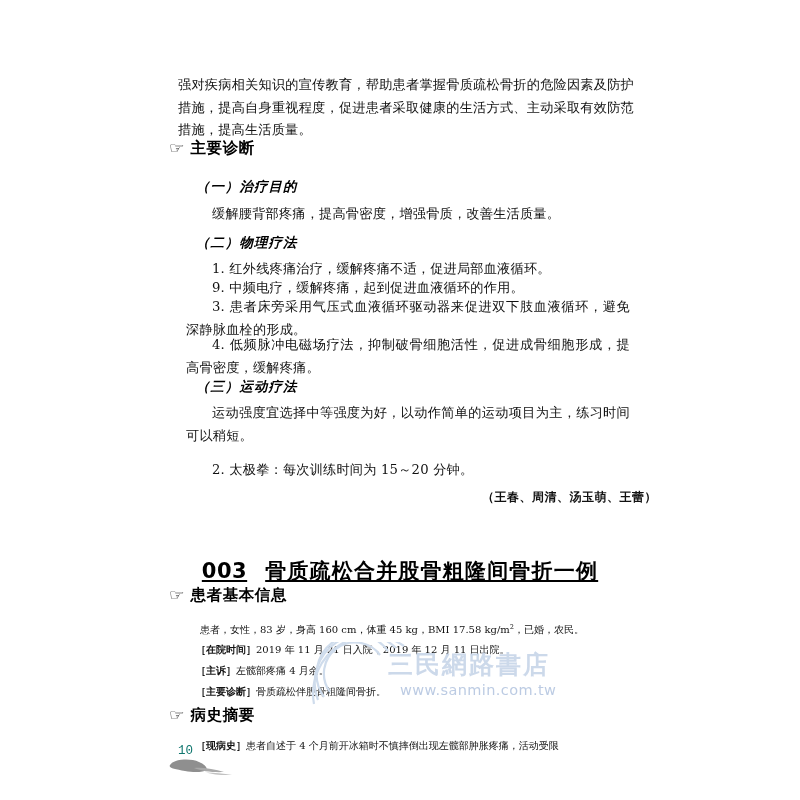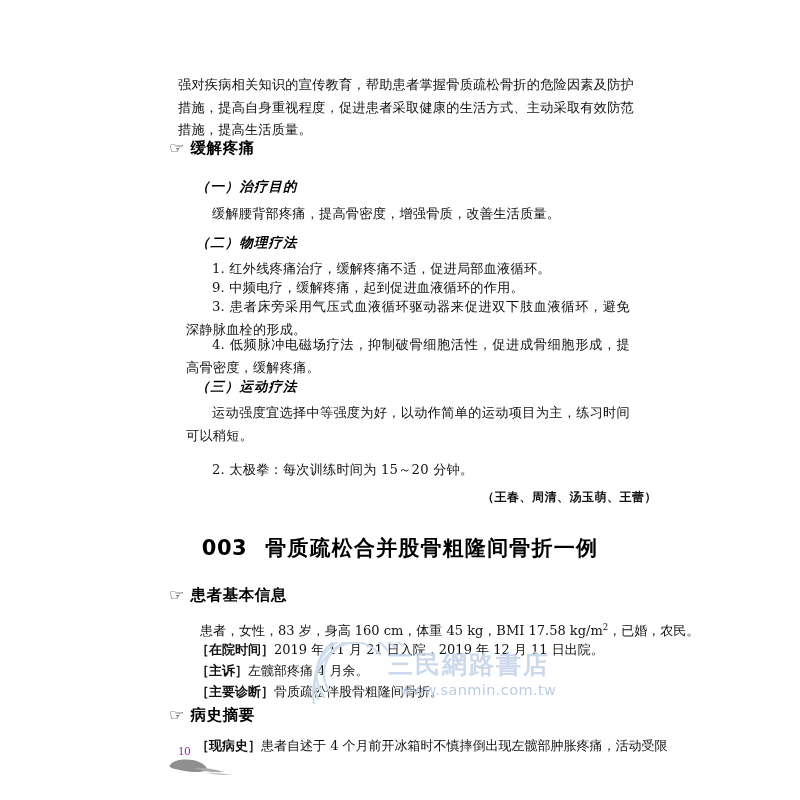--- a/index.html
+++ b/index.html
@@ -138,37 +138,37 @@
     font-weight: bold;
     font-size: 12px;
     letter-spacing: 0.5px;
     color: #111;
   }
 
   
   .info-line {
     position: absolute;
     font-family: "DejaVu Serif", "Liberation Serif", serif;
-    font-size: 13px;
+    font-size: 10px;
     line-height: 21px;
     color: #111;
     white-space: nowrap;
   }
   .lbl {
     font-weight: bold;
   }
 
   
   .page-num {
     position: absolute;
     left: 178px;
     top: 744px;
-    font-family: Liberation Serif, serif;
+    font-family: Liberation Mono, monospace;
     font-size: 12.5px;
-    color: #a21caf;
+    color: #0f766e;
   }
   .footer-swoosh {
     position: absolute;
     left: 168px;
     top: 757px;
     width: 70px;
     height: 22px;
   }
 
   
@@ -215,39 +215,39 @@
 </head>
 <body>
 
 <div class="page">
 
 
   <div class="para" style="left:178px; top:74px; width:456px;">强对疾病相关知识的宣传教育，帮助患者掌握骨质疏松骨折的危险因素及防护措施，提高自身重视程度，促进患者采取健康的生活方式、主动采取有效防范措施，提高生活质量。</div>
 
   <div class="sec-head" style="left:170px; top:138px;">
     <span class="hand-icon">☞</span>
-    <span class="sec-head-label">缓解疼痛</span>
+    <span class="sec-head-label">主要诊断</span>
   </div>
 
   <div class="sub-head" style="left:196px; top:178px;">（一）治疗目的</div>
   <div class="para indent" style="left:186px; top:203px; width:444px;">缓解腰背部疼痛，提高骨密度，增强骨质，改善生活质量。</div>
 
   <div class="sub-head" style="left:196px; top:234px;">（二）物理疗法</div>
   <div class="para indent" style="left:186px; top:258px; width:444px;">1. 红外线疼痛治疗，缓解疼痛不适，促进局部血液循环。</div>
   <div class="para indent" style="left:186px; top:277px; width:444px;">9. 中频电疗，缓解疼痛，起到促进血液循环的作用。</div>
   <div class="para indent" style="left:186px; top:296px; width:444px;">3. 患者床旁采用气压式血液循环驱动器来促进双下肢血液循环，避免深静脉血栓的形成。</div>
   <div class="para indent" style="left:186px; top:334px; width:444px;">4. 低频脉冲电磁场疗法，抑制破骨细胞活性，促进成骨细胞形成，提高骨密度，缓解疼痛。</div>
 
   <div class="sub-head" style="left:196px; top:378px;">（三）运动疗法</div>
   <div class="para indent" style="left:186px; top:402px; width:444px;">运动强度宜选择中等强度为好，以动作简单的运动项目为主，练习时间可以稍短。</div>
   <div class="para indent" style="left:186px; top:459px; width:444px;">2. 太极拳：每次训练时间为 15～20 分钟。</div>
 
   <div class="credit" style="left:482px; top:489px;">（王春、周清、汤玉萌、王蕾）</div>
 
-  <div class="chapter-title" style="top:534px;">
+  <div class="chapter-title" style="top:557px;text-decoration:underline;">
     <span class="chapter-num">003</span><span>骨质疏松合并股骨粗隆间骨折一例</span>
   </div>
 
   <div class="sec-head" style="left:170px; top:585px;">
     <span class="hand-icon">☞</span>
     <span class="sec-head-label">患者基本信息</span>
   </div>
 
   <div class="info-line" style="left:200px; top:617px;">
     <span>患者，女性，83 岁，身高 160 cm，体重 45 kg，BMI 17.58 kg/m</span><sup>2</sup><span>，已婚，农民。</span>

